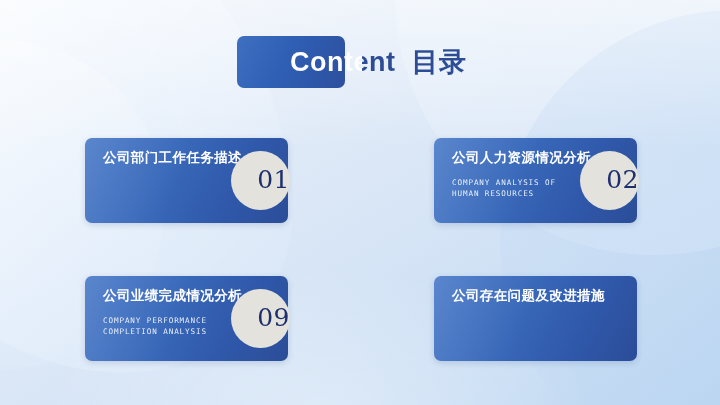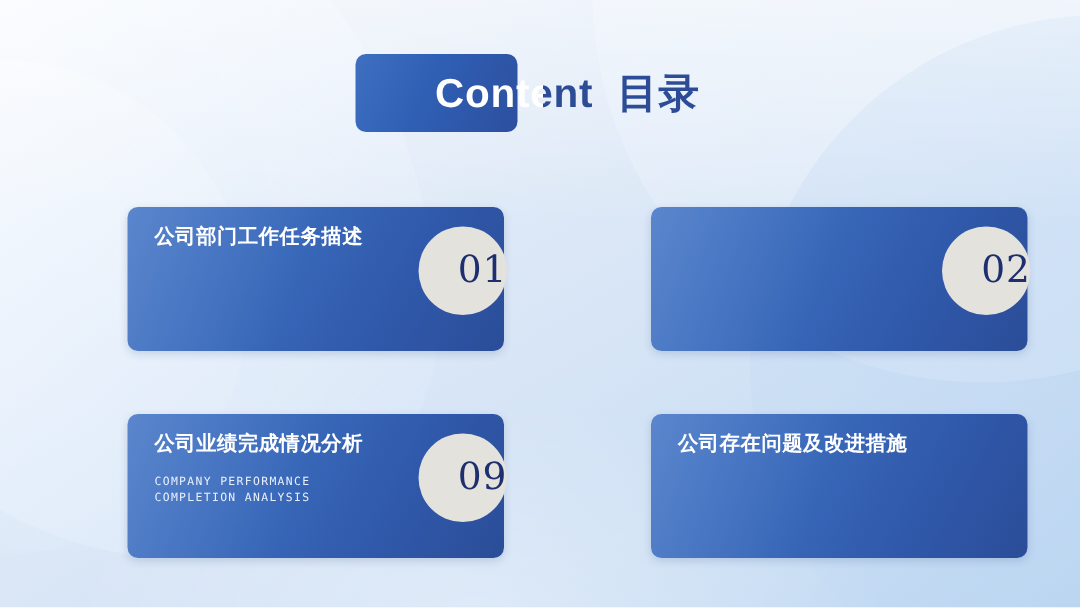--- a/index.html
+++ b/index.html
@@ -117,26 +117,25 @@
     background-clip: text;
     -webkit-text-fill-color: transparent;
     color: transparent;
   }
   .title-cn { font-weight: bold; }
 
   
   .card {
     position: absolute;
     width: 203px;
-    height: 96px;
+    height: 85px;
     border-radius: 7px;
     background: linear-gradient(118deg, #3d6dbd 0%, #35worthless 0%, #3467b8 35%, #2e58a8 72%, #29468f 100%);
     box-shadow: 0 2px 6px rgba(40,70,130,0.18);
     overflow: visible;
-    padding-left: 48px;
   }
   .card-inner {
     position: absolute;
     inset: 0;
     border-radius: 7px;
     overflow: hidden;
     background: linear-gradient(118deg, #4a7ac8 0%, #3a6abb 38%, #3059ab 70%, #2b4d98 100%);
   }
   .card-sheen {
     position: absolute;
@@ -223,20 +222,23 @@
     <div class="card-title">公司部门工作任务描述</div>
     <div class="card-num-circle">
       <span class="card-num">01</span>
     </div>
   </div>
 
   <div class="card" id="card-2">
     <div class="card-inner">
       <div class="card-sheen"></div>
     </div>
+    <div class="card-title">公司人力资源情况分析</div>
+    <div class="card-sub">COMPANY ANALYSIS OF
+HUMAN RESOURCES</div>
     <div class="card-num-circle">
       <span class="card-num">02</span>
     </div>
   </div>
 
   <div class="card" id="card-3">
     <div class="card-inner">
       <div class="card-sheen"></div>
     </div>
     <div class="card-title">公司业绩完成情况分析</div>

